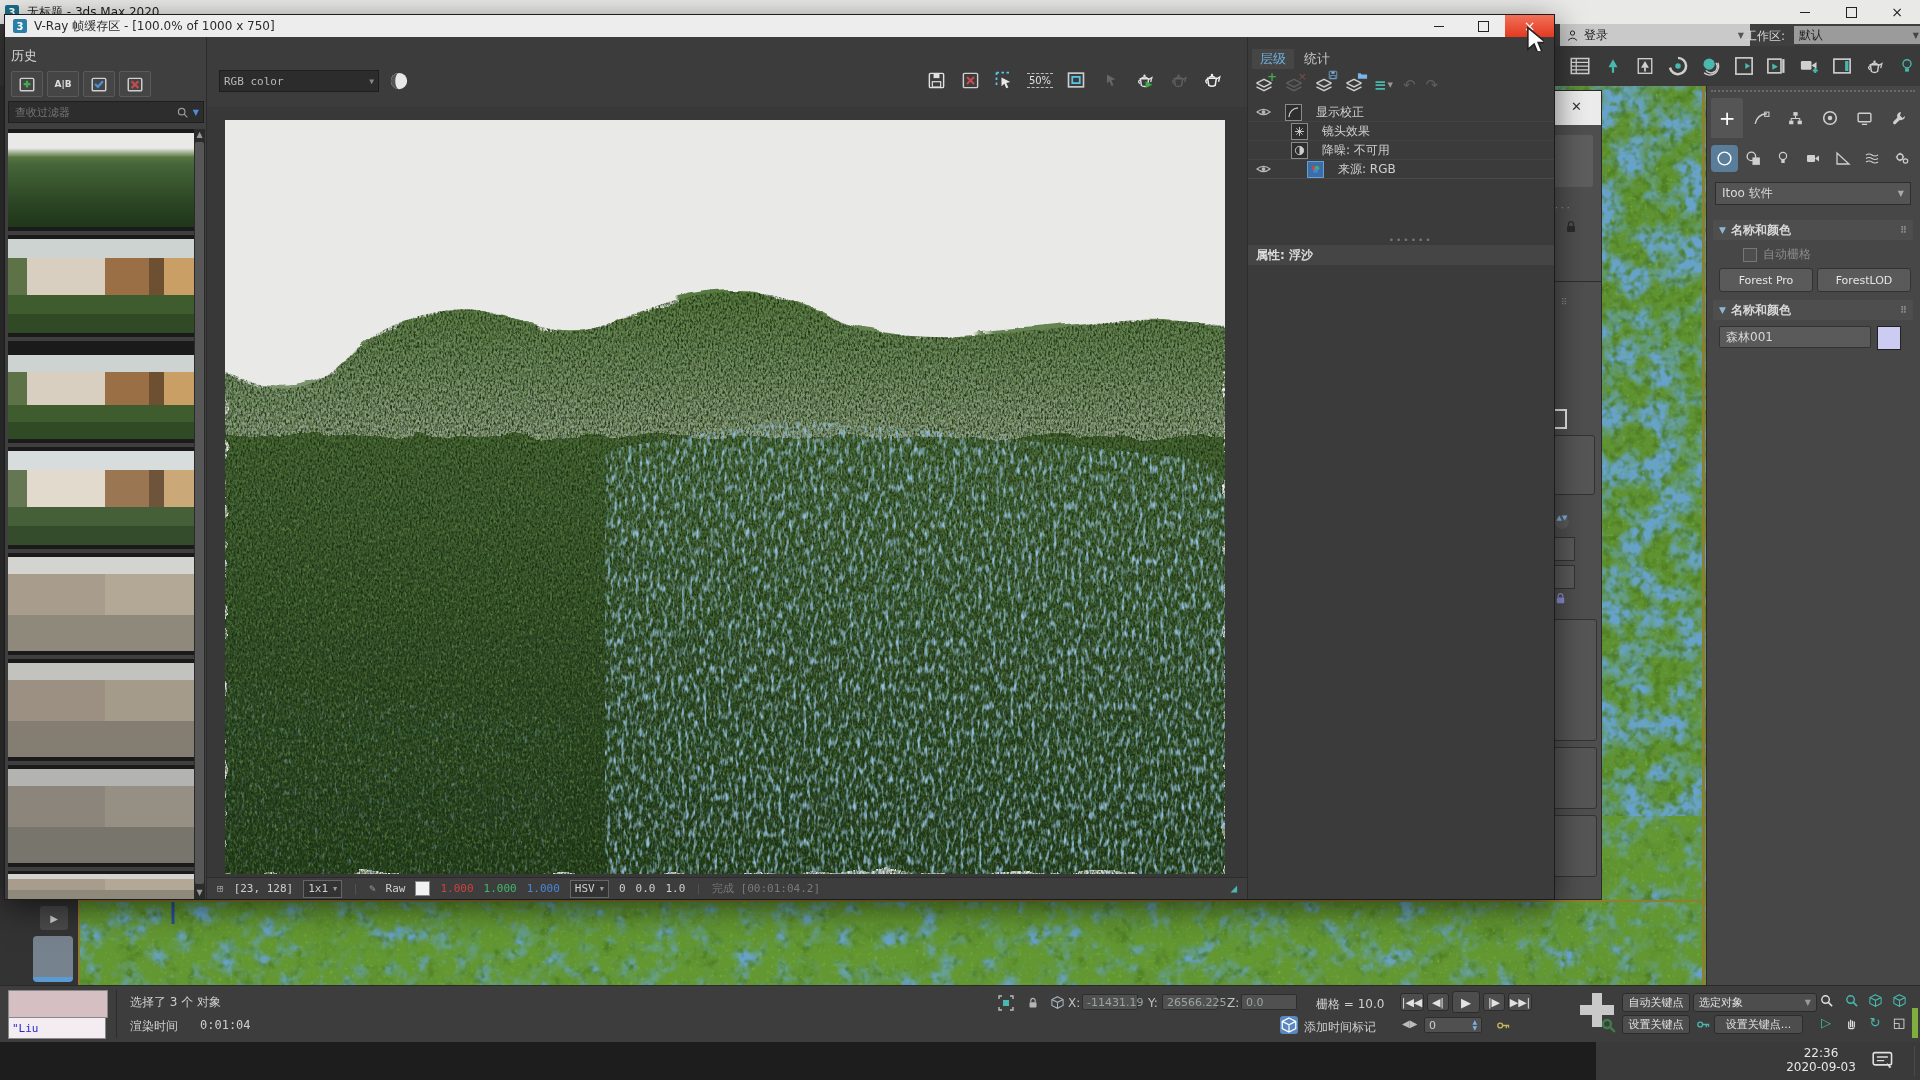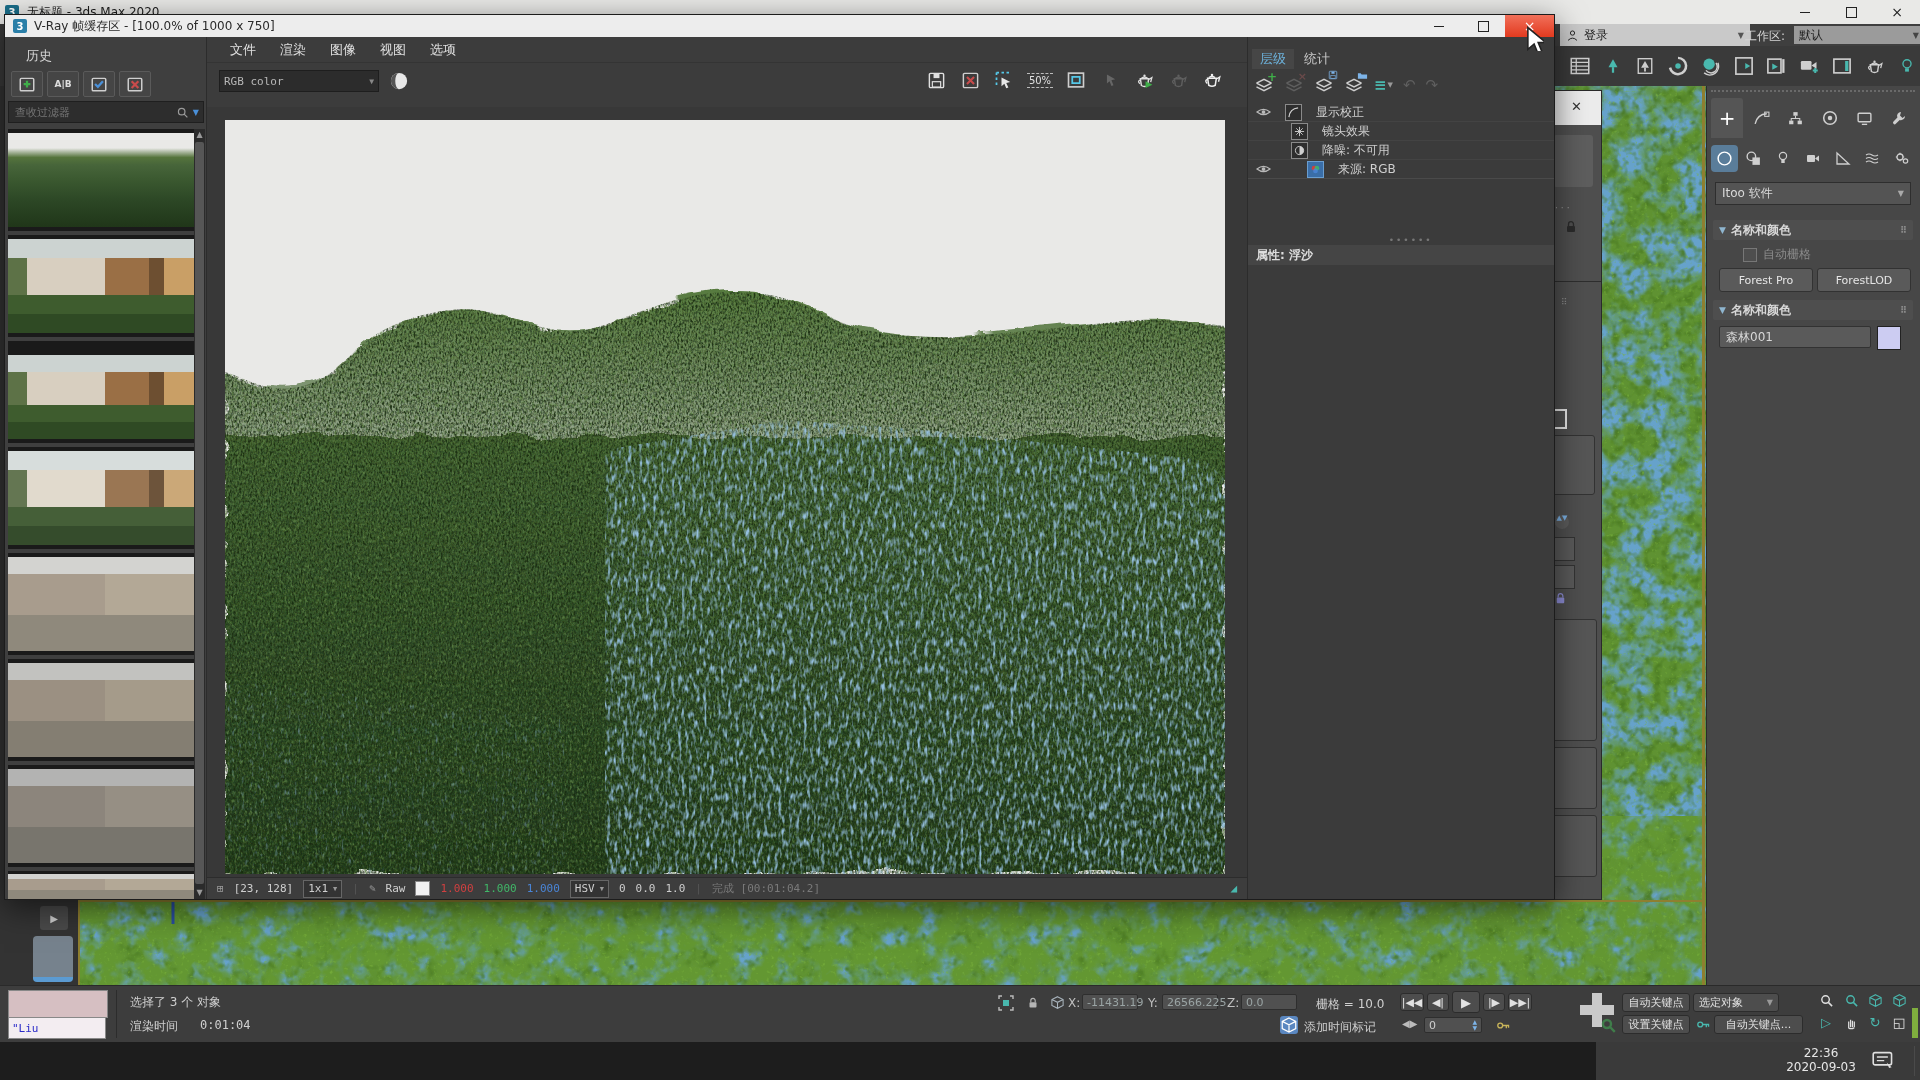--- a/index.html
+++ b/index.html
@@ -530,31 +530,31 @@
       </span>
 
     <span class="abs" style="left:1578px;top:5px;width:38px;height:42px;color:#cdcdcd">
       <svg width="38" height="42" viewBox="0 0 19 21">
           <path d="M7,1 h5 v6 h6 v5 h-6 v6 h-5 v-6 h-6 v-5 h6 z" fill="#c9c9c9"></path>
           <circle cx="14.5" cy="16.5" r="2" fill="none" stroke="#3f7d4a" stroke-width="1.2"></circle>
           <path d="M16,18 l2.4,2.4" stroke="#3f7d4a" stroke-width="1.2"></path>
         </svg>
     </span>
     <span class="sbtn abs" style="left:1622px;top:7px;width:68px;height:19px">自动关键点</span>
-    <span class="sbtn abs flex" style="left:1693px;top:7px;width:86px;height:19px;justify-content:space-between;padding:0 5px">
+    <span class="sbtn abs flex" style="left:1693px;top:7px;width:124px;height:19px;justify-content:space-between;padding:0 5px">
       <span>选定对象</span>
       <span style="font-size:8px;color:#999">▼</span>
     </span>
     <span class="sbtn abs" style="left:1622px;top:29px;width:68px;height:19px">设置关键点</span>
     <span class="abs navico" style="left:1692px;top:30px;color:#49b8ae">
         <svg class="ic" width="15" height="15">
           <use href="#i-key"></use>
         </svg>
       </span>
-    <span class="sbtn abs" style="left:1714px;top:29px;width:89px;height:19px">自动关键点...</span>
+    <span class="sbtn abs" style="left:1714px;top:29px;width:89px;height:19px">设置关键点...</span>
 
     <span class="abs navico" style="left:1815px;top:6px;color:#e0e0e0">
         <svg class="ic" width="15" height="15">
           <use href="#i-mag"></use>
         </svg>
       </span>
     <span class="abs navico" style="left:1840px;top:6px;color:#49b8ae">
         <svg class="ic" width="15" height="15">
           <use href="#i-mag"></use>
         </svg>
@@ -602,21 +602,21 @@
       <span class="wbtn" style="width:44px;height:22px">
           <span style="display:block;width:10px;height:1px;background:#222"></span>
         </span>
       <span class="wbtn" style="width:44px;height:22px">
           <span style="display:block;width:9px;height:9px;border:1px solid #222"></span>
         </span>
       <span class="wbtn vfb-close" style="width:49px;height:22px;font-size:14px">×</span>
     </div>
 
     <div class="vfb-hist">
-      <span class="abs" style="left:21px;top:10px;font-size:13px;color:#d6d6d6">历史</span>
+      <span class="abs" style="left:6px;top:10px;font-size:13px;color:#d6d6d6">历史</span>
       <div class="abs flex" style="left:6px;top:34px;gap:4px">
         <span class="hbtn">
             <svg width="18" height="18" viewBox="0 0 16 16">
               <rect x="2" y="3" width="12" height="11" rx="1" fill="none" stroke="#cfcfcf" stroke-width="1.3"></rect>
               <path d="M8,5 v6 M5,8 h6" stroke="#3fae49" stroke-width="2"></path>
             </svg>
           </span>
         <span class="hbtn">
             <span style="font-size:9px;color:#ddd;font-weight:bold">A|B</span>
           </span>
@@ -665,27 +665,20 @@
           <div class="th-clay" style="top:3px;height:25px"></div>
         </div>
       <div class="hscroll">
         <div style="color:#999;font-size:8px;text-align:center;line-height:12px">▲</div>
         <div class="thmb"></div>
         <div style="position:absolute;bottom:0;width:100%;color:#999;font-size:8px;text-align:center;line-height:12px">▼</div>
       </div>
     </div>
 
     <div class="vfb-center">
-      <div class="vfb-menu">
-        <span>文件</span>
-        <span>渲染</span>
-        <span>图像</span>
-        <span>视图</span>
-        <span>选项</span>
-      </div>
       <div class="vfb-tools">
         <div class="chan-dd">
           <span>RGB color</span>
           <span style="color:#888;font-size:8px">▼</span>
         </div>
         <span class="abs" style="left:182px;top:8px"><svg width="20" height="20" viewBox="0 0 16 16">
               <circle cx="8" cy="8" r="6.5" fill="#e8e8e8"></circle>
               <path d="M8,1.5 a6.5,6.5 0 0 0 0,13 a3,6.5 0 0 1 0,-13" fill="#555"></path>
             </svg></span>
         <span class="vtb" style="left:714px;color:#e0e0e0">

